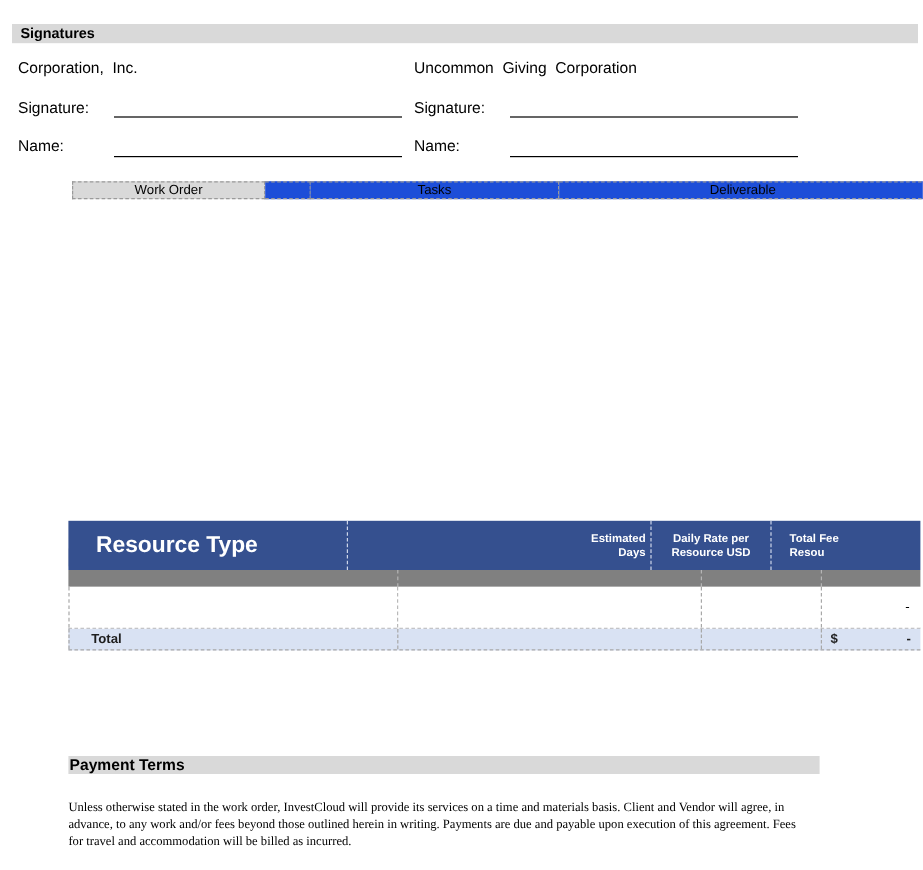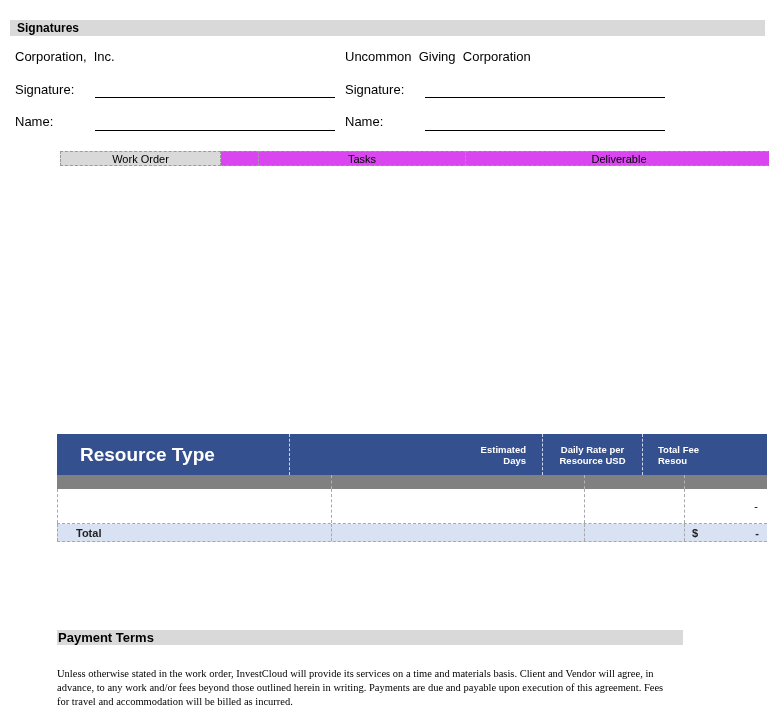--- a/index.html
+++ b/index.html
@@ -26,32 +26,32 @@
   
   .party-name { position: absolute; top: 49px; font-size: 13px; white-space: pre; }
   .field-label { position: absolute; font-size: 13px; }
   .fill-line { position: absolute; height: 1px; width: 240px; background: #000; }
 
   
   .wo-table { position: absolute; left: 60px; top: 151px; height: 15px; display: flex; font-size: 11px; }
   .wo-cell {
     border: 1px dashed #9a9a9a; border-left: none;
     display: flex; align-items: center; justify-content: center;
-    height: 100%; background: #d946ef; overflow: hidden;
+    height: 100%; background: #1d4ed8; overflow: hidden;
   }
   .wo-c1 { width: 161px; border-left: 1px dashed #9a9a9a; background: #d9d9d9; }
   .wo-c2 { width: 38px; }
   .wo-c3 { width: 207px; }
   .wo-c4 { width: 307px; }
 
   
   .fees-table { position: absolute; left: 57px; top: 434px; width: 710px; }
   .ft-header { display: flex; height: 41px; background: #35508f; color: #fff; font-weight: bold; }
   .fh-c1 { width: 233px; display: flex; align-items: center; padding-left: 23px; font-size: 19px; border-right: 1px dashed #cdd6ea; }
-  .fh-c2 { width: 253px; display: flex; flex-direction: column; justify-content: center; align-items: flex-end; padding-right: 16px; font-size: 9.5px; line-height: 11px; border-right: 1px dashed #cdd6ea; }
+  .fh-c2 { width: 253px; display: flex; flex-direction: column; justify-content: center; align-items: flex-end; padding-right: 4px; font-size: 9.5px; line-height: 11px; border-right: 1px dashed #cdd6ea; }
   .fh-c3 { width: 100px; display: flex; flex-direction: column; justify-content: center; align-items: center; font-size: 9.5px; line-height: 11px; border-right: 1px dashed #cdd6ea; }
   .fh-c4 { width: 82px; display: flex; flex-direction: column; justify-content: center; align-items: flex-start; padding-left: 15px; font-size: 9.5px; line-height: 11px; overflow: hidden; }
 
   .ft-gray { display: flex; height: 14px; background: #808080; }
   .ft-gray > div { height: 100%; border-right: 1px dashed #b5b5b5; }
   .gc1 { width: 275px; } .gc2 { width: 253px; } .gc3 { width: 100px; }
   .gc4 { width: 82px; border-right: none !important; }
 
   .ft-data { display: flex; height: 35px; border-bottom: 1px dashed #a8a8a8; }
   .ft-data > div { height: 100%; border-right: 1px dashed #a8a8a8; background: #fff; }

